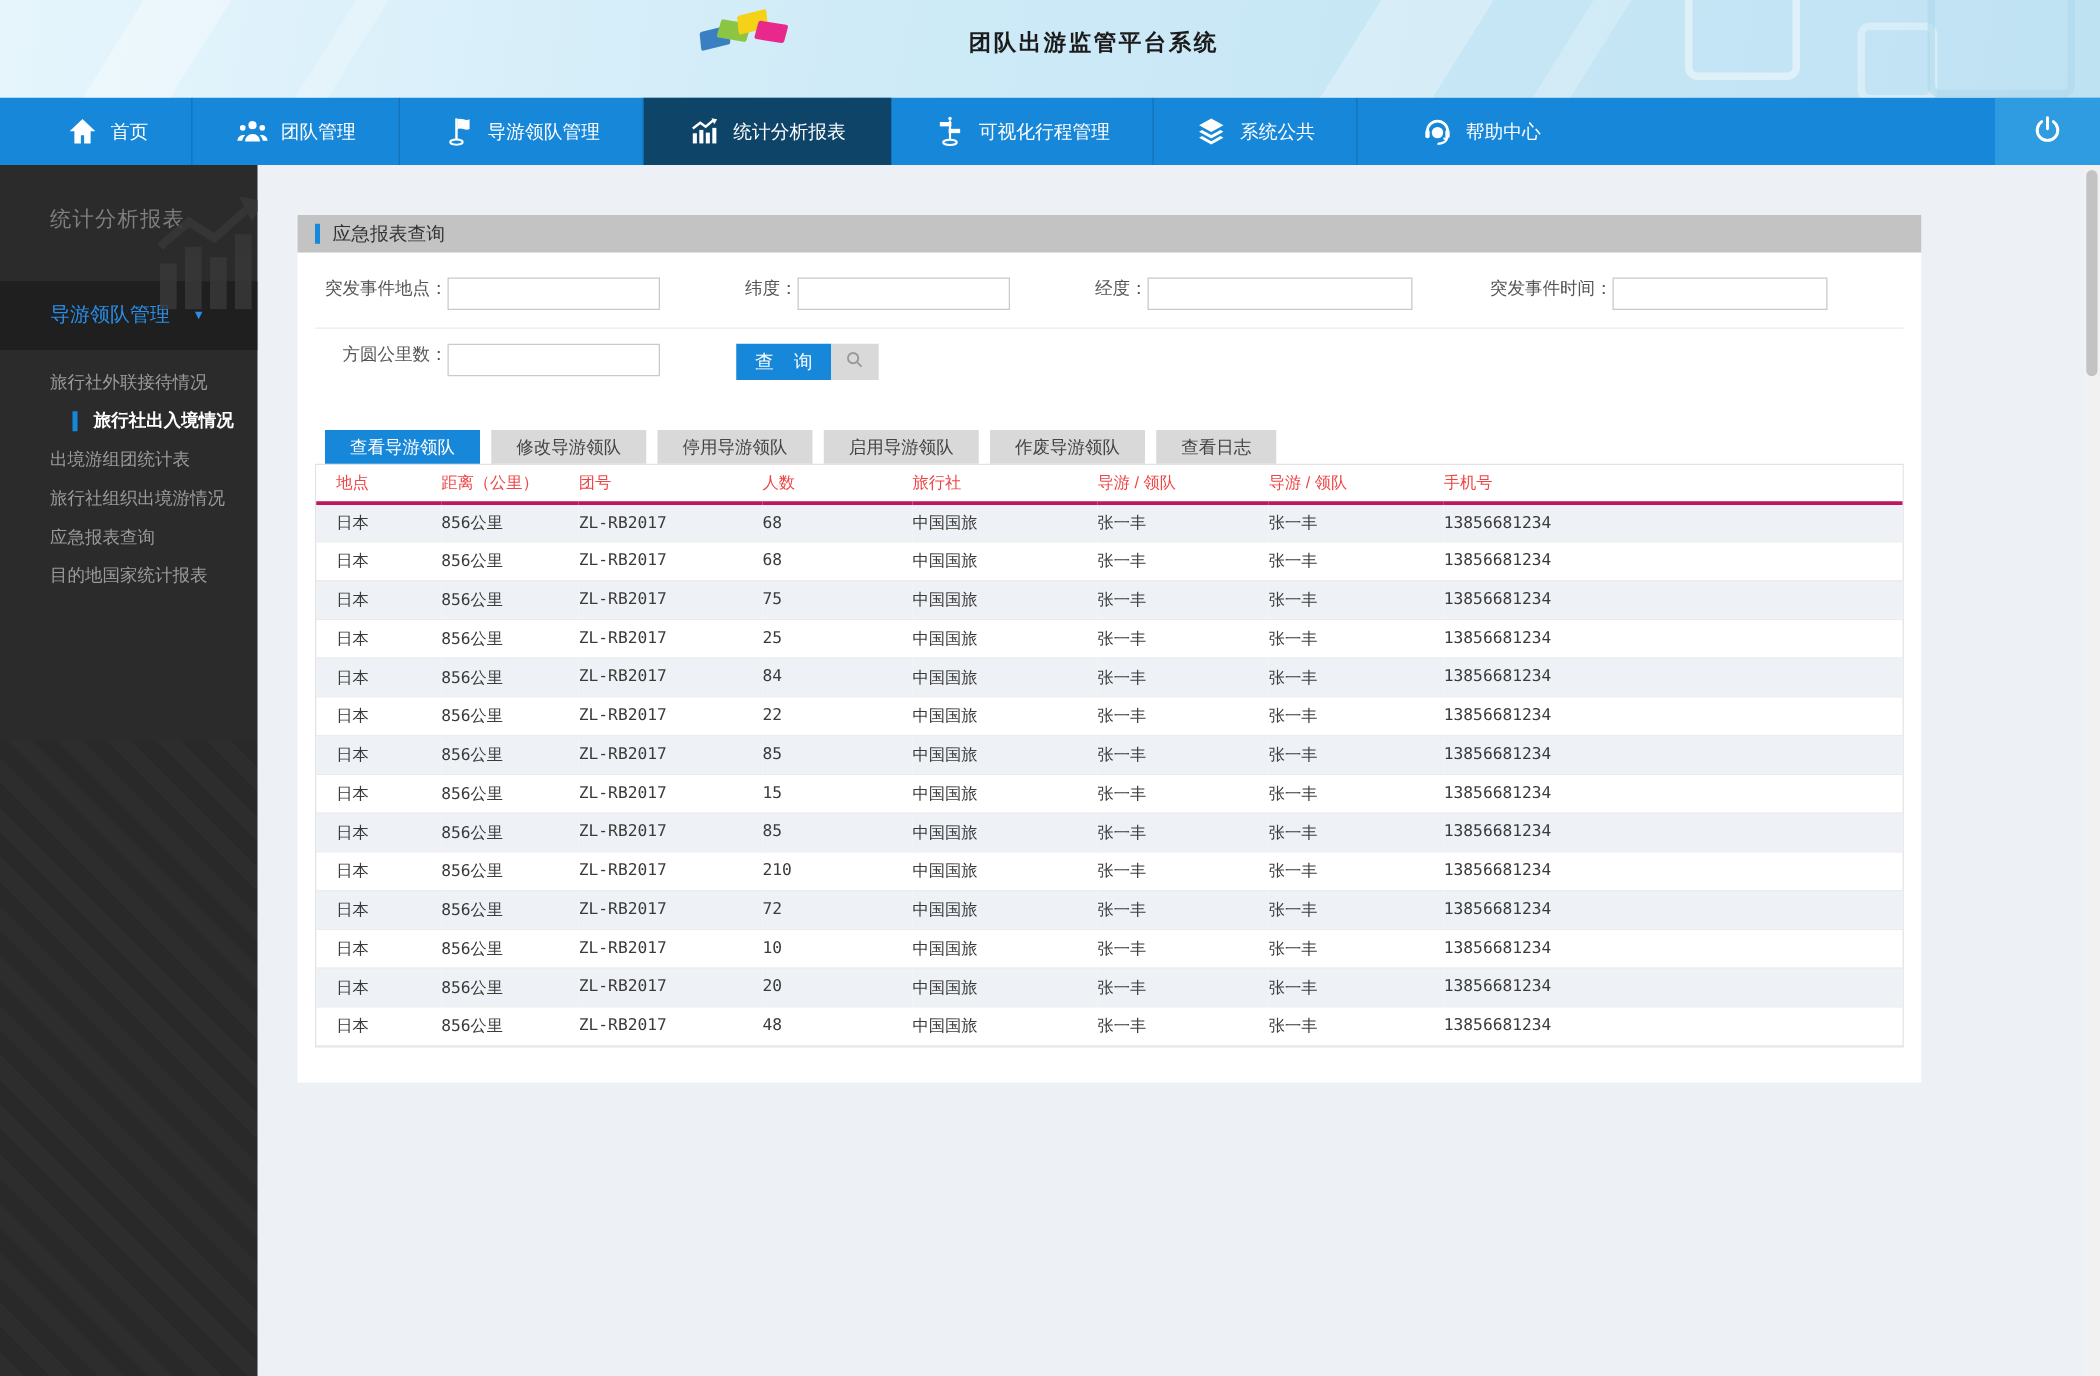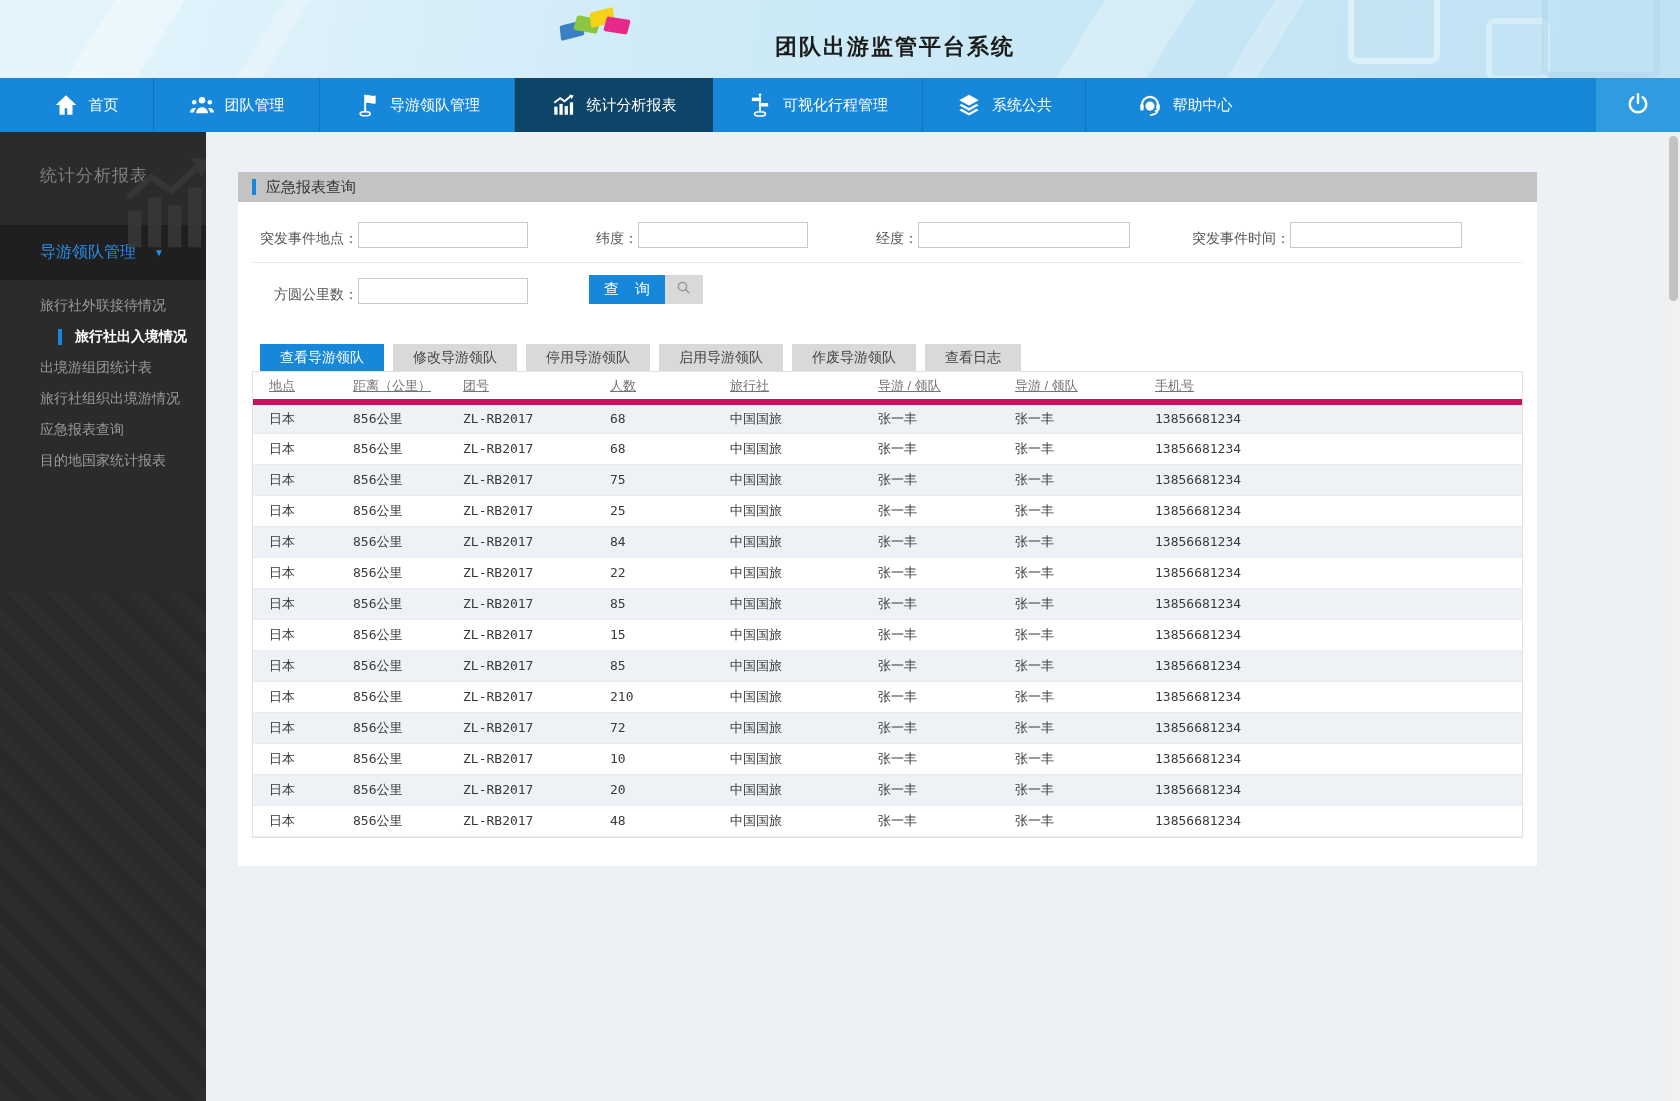--- a/index.html
+++ b/index.html
@@ -19,21 +19,21 @@
   .banner .box { position:absolute; border:6px solid rgba(255,255,255,.45); border-radius:10px; }
   .banner .b1 { right:240px; top:-28px; width:92px; height:92px; }
   .banner .b2 { right:130px; top:18px; width:64px; height:64px; border-color:rgba(255,255,255,.35); }
   .banner .b3 { right:20px; top:-40px; width:118px; height:118px; border-color:rgba(173,216,235,.6); }
   .logo { position:absolute; left:560px; top:8px; width:76px; height:44px; }
   .flag { position:absolute; width:24px; height:15px; border-radius:2px; }
   .f-blue   { left:0;  top:15px; background:#3a7fc2; transform:rotate(-14deg) skewX(-8deg); }
   .f-green  { left:15px; top:9px;  background:#8bc541; transform:rotate(10deg) skewX(-6deg); }
   .f-yellow { left:30px; top:2px;  background:#f5d218; transform:rotate(-14deg) skewX(-8deg); }
   .f-pink   { left:45px; top:10px; background:#e9288b; transform:rotate(9deg) skewX(-6deg); }
-  .app-title { position:absolute; left:775px; top:32px; font-size:22px; font-weight:700; color:#1b1b1b; letter-spacing:2px; }
+  .app-title { position:absolute; left:775px; top:22px; font-size:18px; font-weight:700; color:#1b1b1b; letter-spacing:2px; }
 
   
   .navbar { display:flex; height:54px; background:#1787d9; }
   #nav-items { display:flex; height:54px;margin-left:18px; }
   .nav-item { display:flex; align-items:center; justify-content:center; gap:10px;
     color:#fff; font-size:15px; cursor:pointer; border-right:1px solid rgba(8,76,128,.35); }
   .nav-item:nth-child(1){ width:136px; }
   .nav-item:nth-child(2){ width:166px; }
   .nav-item:nth-child(3){ width:195px; }
   .nav-item:nth-child(4){ width:198px; }
@@ -66,21 +66,21 @@
   .sidebar::after { content:""; position:absolute; left:0; right:0; top:460px; bottom:0;
     background:repeating-linear-gradient(45deg, rgba(255,255,255,.012) 0 14px, rgba(0,0,0,.05) 14px 28px); }
 
   
   .content { flex:1; background:#edf1f5; }
   .panel { margin:40px 0 0 32px; width:1299px; background:#fff; padding:0 14px 28px 14px; }
   .panel-header { height:30px; margin:0 -14px; background:#c3c3c3; display:flex; align-items:center; }
   .panel-header .accent { width:4px; height:16px; background:#1787d9; margin-left:14px; }
   .panel-title { margin-left:10px; color:#333; font-size:15px; }
 
-  .form-row { display:flex; align-items:flex-end; }
+  .form-row { display:flex; align-items:flex-start; }
   .row1 { padding:20px 0 14px 0; border-bottom:1px solid #ececec; }
   .row2 { padding:12px 0 16px 0; }
   .f-label { color:#555; font-size:14px; text-align:right; flex:none; }
   .lw-106 { width:106px; }
   .lw-110 { width:110px; }
   .lw-160 { width:160px; }
   .f-input { height:26px; border:1px solid #c9c9c9; background:#fff; flex:none; padding:0 6px; font-size:13px; }
   .iw-170 { width:170px; }
   .iw-212 { width:212px; }
   .iw-172 { width:172px; }
@@ -89,22 +89,22 @@
   .search-icon-btn { width:38px; height:29px; border:none; background:#d9d9d9; cursor:pointer;
     display:flex; align-items:center; justify-content:center; }
 
   .tabs { display:flex; gap:9px; margin:24px 0 0 8px; }
   .tab { height:27px; padding:0 20px; border:none; background:#d9d9d9; color:#444;
     font-size:14px; cursor:pointer; line-height:27px; }
   .tab.active { background:#1787d9; color:#fff; }
 
   .table-wrap { border:1px solid #e2e2e2; }
   table { width:100%; border-collapse:collapse; table-layout:fixed; }
-  thead th { height:30px; text-align:left; color:#737373; font-size:13px; font-weight:400;
-    border-bottom:6px solid #be185d; background:#fff;text-decoration:underline; }
+  thead th { height:30px; text-align:left; color:#ef4444; font-size:13px; font-weight:400;
+    border-bottom:3px solid #be185d; background:#fff; }
   th:nth-child(1), td:nth-child(1) { width:100px; padding-left:16px; }
   th:nth-child(2), td:nth-child(2) { width:110px; }
   th:nth-child(3), td:nth-child(3) { width:147px; }
   th:nth-child(4), td:nth-child(4) { width:120px; }
   th:nth-child(5), td:nth-child(5) { width:148px; }
   th:nth-child(6), td:nth-child(6) { width:137px; }
   th:nth-child(7), td:nth-child(7) { width:140px; }
   th:nth-child(8), td:nth-child(8) { width:auto; }
   tbody td { height:31px; font-size:13px; color:#3a3a3a; border-bottom:1px solid #ebebeb;
     font-family:"DejaVu Sans Mono","DejaVu Sans",monospace; }

